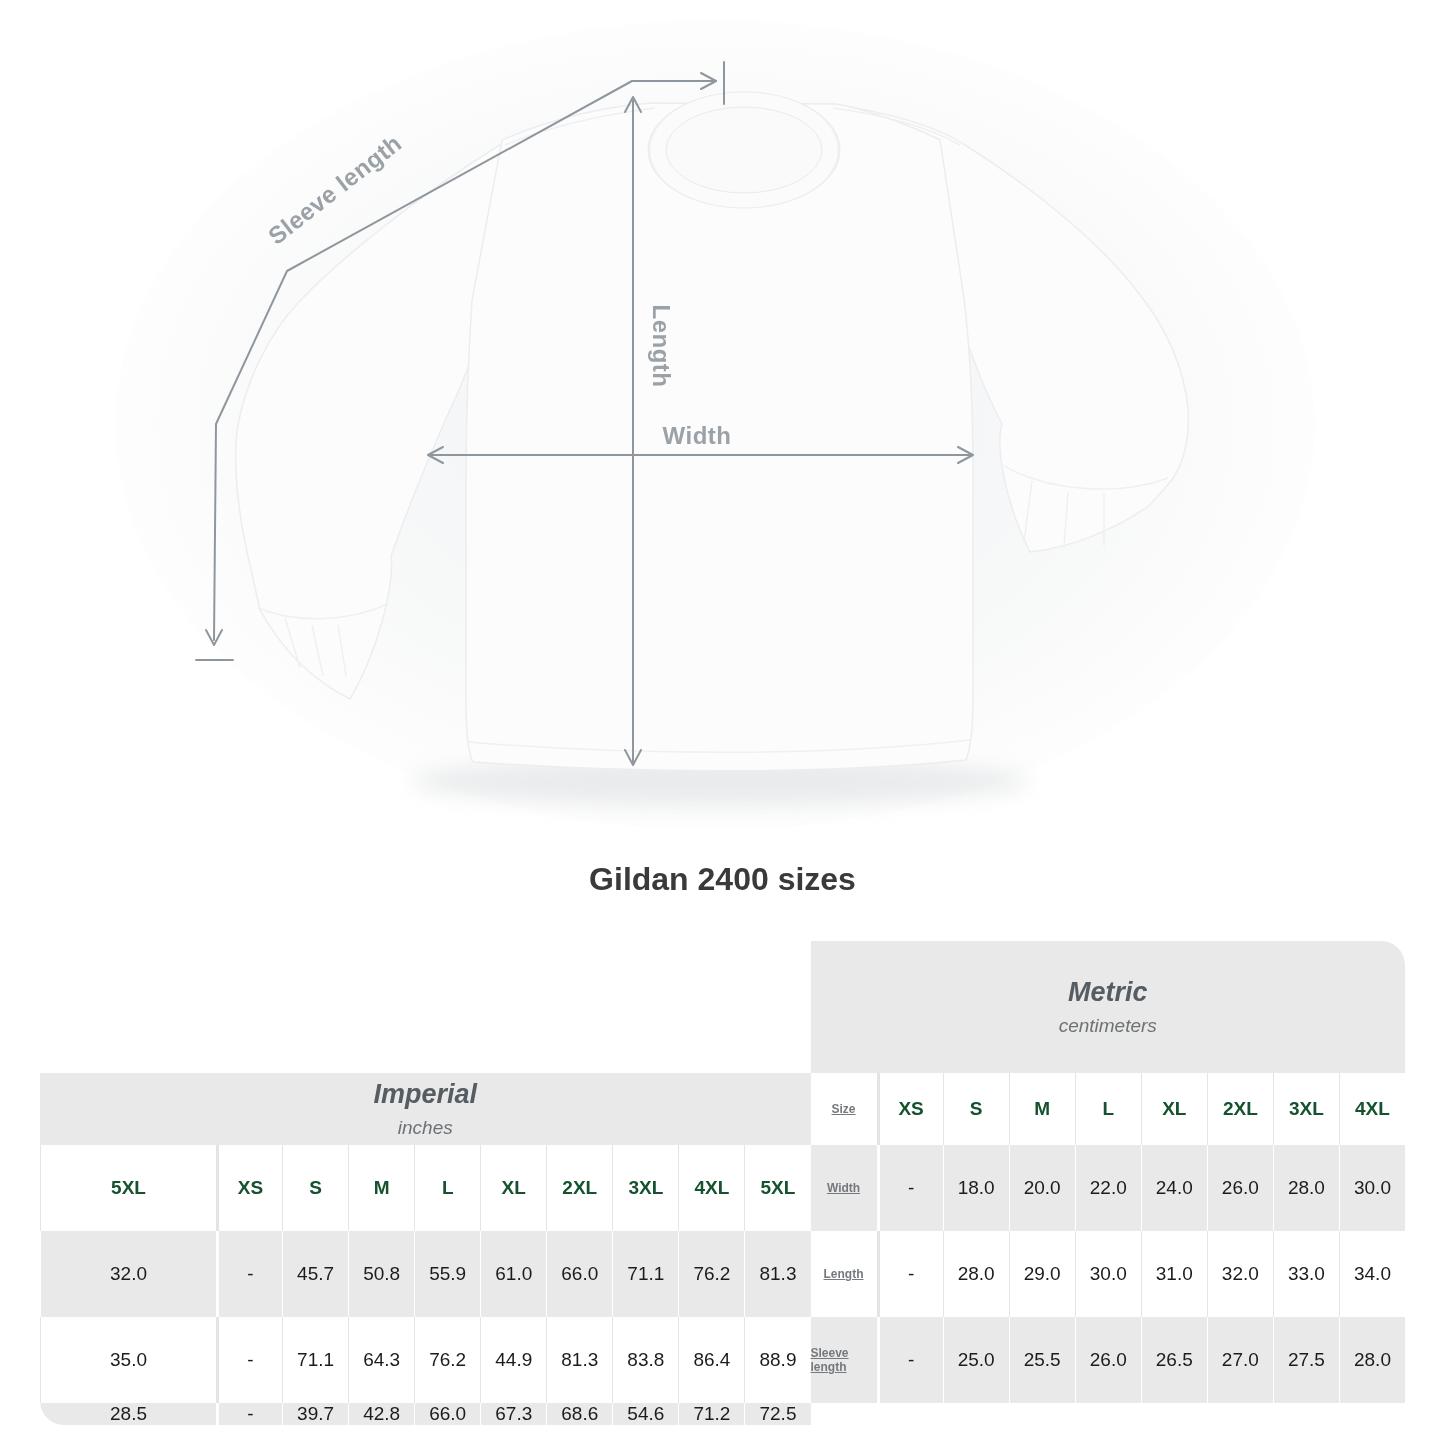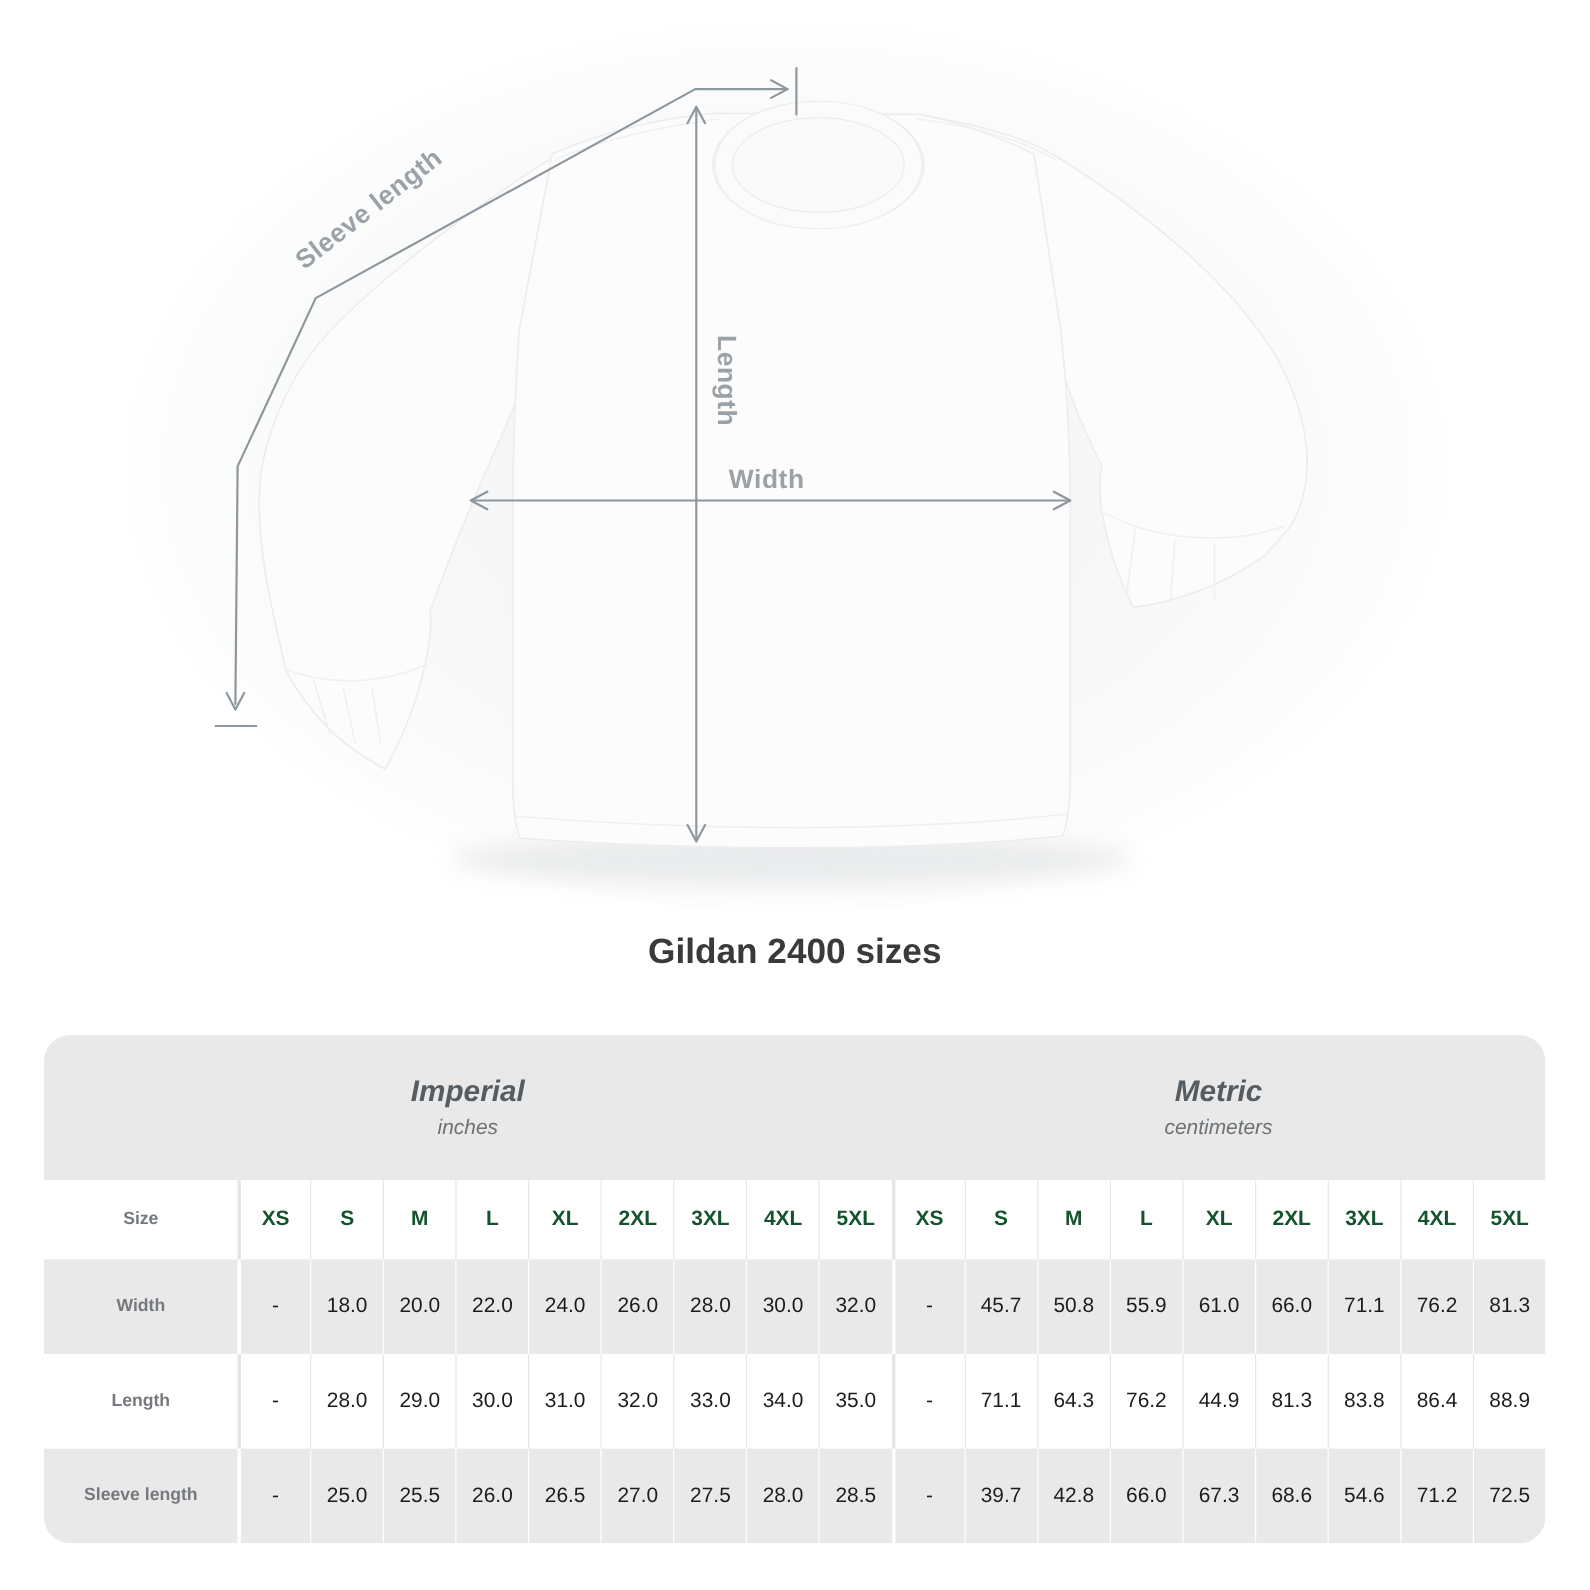--- a/index.html
+++ b/index.html
@@ -10,21 +10,21 @@
     position: relative;
     overflow: hidden;
   }
 
   
   .diagram-wrap { position: absolute; top: 0; left: 0; width: 1445px; height: 835px; }
   .meas-label { font-weight: bold; font-size: 24px; letter-spacing: 0.5px; fill: #9aa1a7; }
 
   
   .title-block { position: absolute; top: 846px; left: 0; width: 1445px; text-align: center; }
-  .page-title { font-size: 32px; font-weight: bold; color: #3a3a3c; line-height: 36px; }
+  .page-title { font-size: 32px; font-weight: bold; color: #3a3a3c; line-height: 36px; margin-top: 15px; }
   .page-subtitle { font-size: 19px; font-style: italic; color: #4e4e50; margin-top: 9px; line-height: 24px; }
 
   
   .size-table {
     position: absolute; left: 40px; top: 941px;
     width: 1365px;
     display: grid;
     grid-template-columns: 176px repeat(18, 1fr);
     grid-template-rows: 132px 72px 86px 86px 86px;
     border-radius: 24px;
@@ -44,21 +44,21 @@
   .c {
     display: flex; align-items: center; justify-content: center;
     font-size: 19px; color: #1c1c1e;
     background: #ffffff;
     border-left: 1px solid #e4e4e6;
   }
   .c.first { border-left: none; }
   .c.thick { border-left-width: 3px; }
   .c.g { background: #e9e9e9; border-left-color: #ffffff; }
   .c.head { font-weight: bold; color: #14532d; }
-  .c.rowlabel { font-weight: bold; color: #75797e; font-size: 16px; }
+  .c.rowlabel { font-weight: bold; color: #75797e; font-size: 12px; text-decoration: underline; }
 </style>
 </head>
 <body>
 
 <div class="diagram-wrap">
 <svg width="1445" height="835" viewBox="0 0 1445 835" xmlns="http://www.w3.org/2000/svg">
   <defs>
     <radialGradient id="halo" cx="50%" cy="50%" r="55%">
       <stop offset="0%" stop-color="#d4d8dc" stop-opacity="0.33"></stop>
       <stop offset="62%" stop-color="#d4d8dc" stop-opacity="0.16"></stop>
@@ -164,27 +164,27 @@
   <text class="meas-label" x="697" y="444" text-anchor="middle">Width</text>
 </svg>
 </div>
 
 <div class="title-block">
   <div class="page-title">Gildan 2400 sizes</div>
 </div>
 
 <div class="size-table">
 
+  <div class="band band-metric">
+    <div class="uname">Metric</div>
+    <div class="uunit">centimeters</div>
+  </div>
   <div class="band band-imperial">
     <div class="uname">Imperial</div>
     <div class="uunit">inches</div>
-  </div>
-  <div class="band band-metric">
-    <div class="uname">Metric</div>
-    <div class="uunit">centimeters</div>
   </div>
 
   <div class="c first head rowlabel">Size</div>
   <div class="c head thick">XS</div>
   <div class="c head">S</div>
   <div class="c head">M</div>
   <div class="c head">L</div>
   <div class="c head">XL</div>
   <div class="c head">2XL</div>
   <div class="c head">3XL</div>

